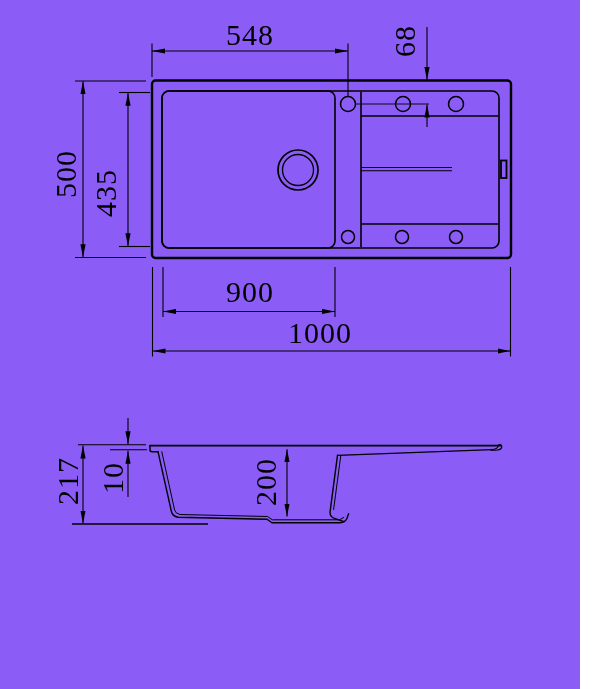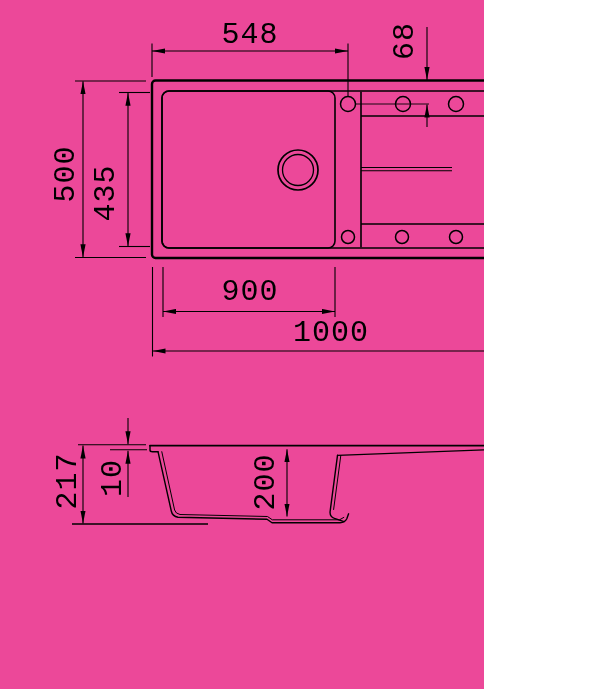--- a/index.html
+++ b/index.html
@@ -1,20 +1,20 @@
 <!DOCTYPE html>
 <html><head>
 <meta charset="utf-8">
 <style>
   html,body{margin:0;padding:0;background:#ffffff;}
   #stage{
     position:relative;
-    width:484px;height:689px;
-    background:#ec4899;
-    font-family:Liberation Mono, monospace;
+    width:580px;height:689px;
+    background:#8b5cf6;
+    font-family:Liberation Serif, serif;
     overflow:hidden;
   }
   svg{position:absolute;left:0;top:0;}
   .dim-label{
     position:absolute;
     transform:translate(-50%,-50%);
     font-size:30px;
     letter-spacing:1px;
     color:#000;
     white-space:nowrap;
@@ -146,21 +146,21 @@
   <div class="dim-label" style="left:250px;top:35px;">548</div>
 
   <div class="dim-label rot" style="left:405px;top:41px;">68</div>
 
   <div class="dim-label rot" style="left:66px;top:174px;">500</div>
 
   <div class="dim-label rot" style="left:106px;top:193px;">435</div>
 
   <div class="dim-label" style="left:250px;top:292px;">900</div>
 
-  <div class="dim-label" style="left:331px;top:333px;">1000</div>
+  <div class="dim-label" style="left:320px;top:333px;">1000</div>
 
   <div class="dim-label rot" style="left:68px;top:481px;">217</div>
 
   <div class="dim-label rot" style="left:113px;top:478px;">10</div>
 
   <div class="dim-label rot" style="left:266px;top:482px;">200</div>
 
 </div>
 
 </body></html>

